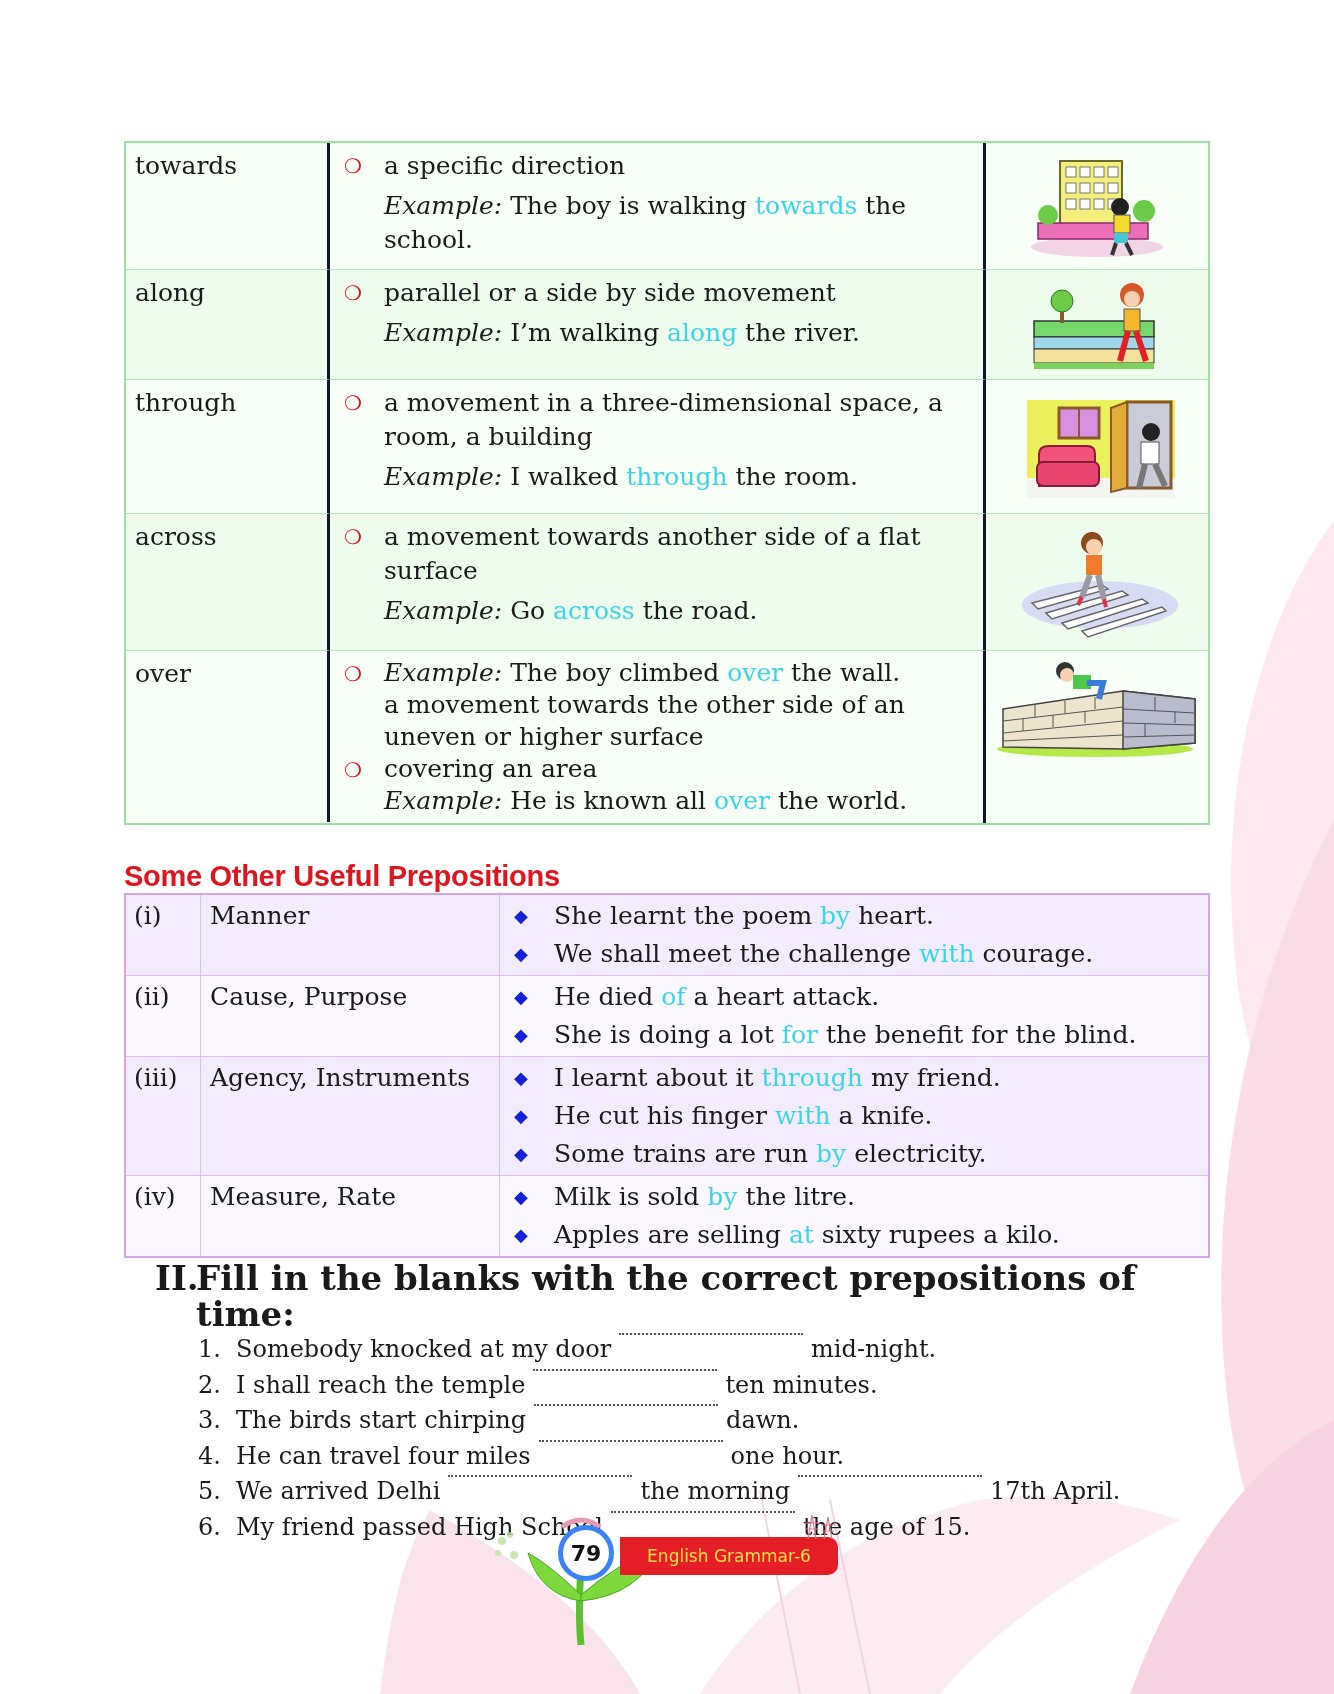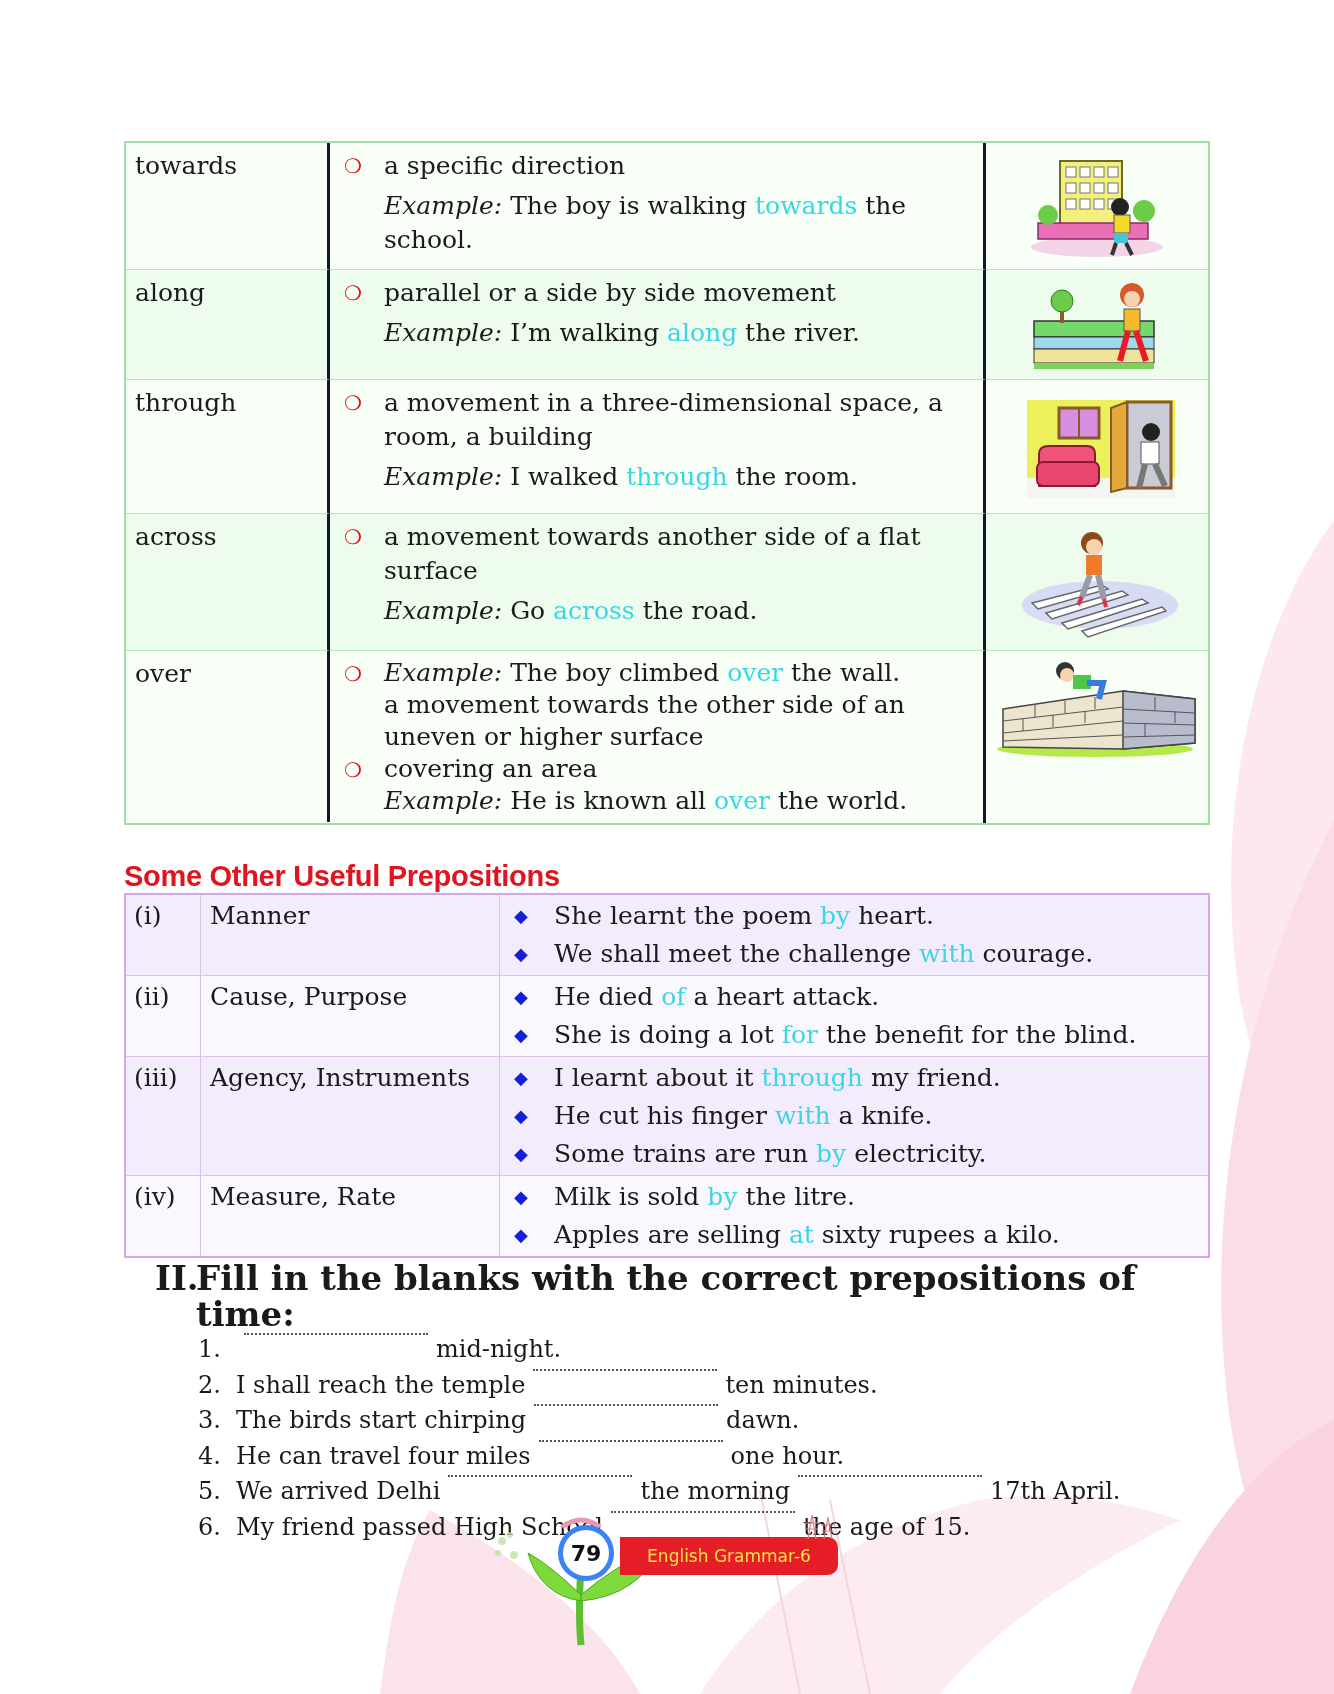--- a/index.html
+++ b/index.html
@@ -351,20 +351,21 @@
   </div>
 
   <div class="exercise">
     <div class="ex-head">
       <span class="roman">II.</span>
       <span>Fill in the blanks with the correct prepositions of time:</span>
     </div>
     <div class="ex-list">
       <div class="ex-item">
         <span class="n">1.</span>
+        <span>Somebody knocked at my door</span>
           <span class="blank"></span>
           <span>mid-night.</span>
       </div>
       <div class="ex-item">
         <span class="n">2.</span>
         <span>I shall reach the temple</span>
           <span class="blank"></span>
           <span>ten minutes.</span>
       </div>
       <div class="ex-item">

